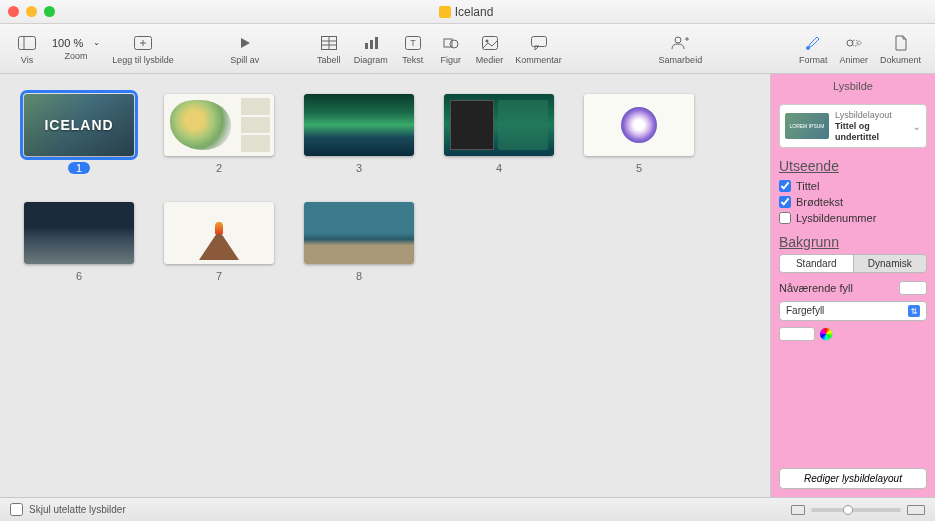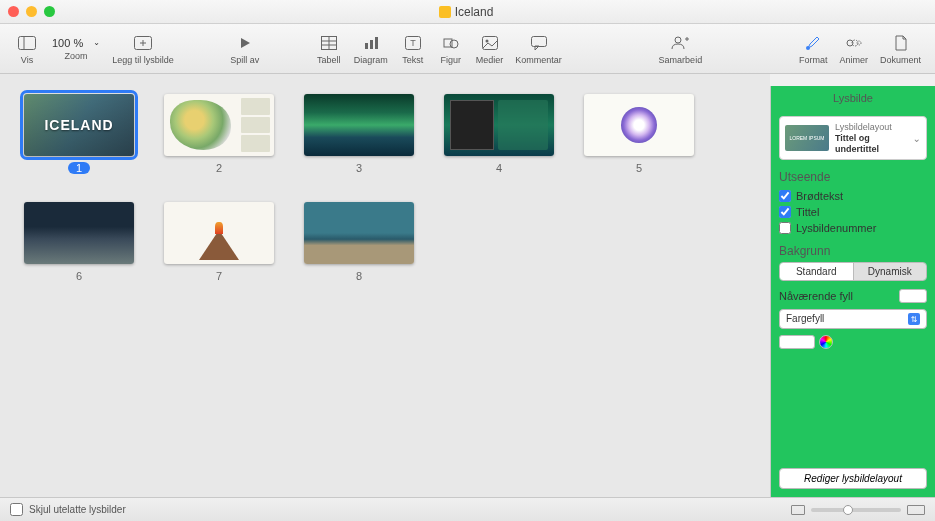--- a/index.html
+++ b/index.html
@@ -45,29 +45,29 @@
 .s4-r { flex:1; background:rgba(40,120,90,.6); border-radius:2px; }
 .s5 { background:#fafaf5; display:flex; align-items:center; justify-content:center; }
 .s5-c { width:36px; height:36px; border-radius:50%; background: radial-gradient(circle, #fff 20%, #d4b8f0 40%, #8a6ad4 60%, #5a4ab4 80%); position:relative; }
 .s6 { background: linear-gradient(to bottom, #1a2a3a 40%, #3a4a5a 60%, #6a7a7a 100%); }
 .s7 { background:#f8f6f0; display:flex; align-items:flex-end; justify-content:center; padding-bottom:4px; }
 .s7-v { width:0; height:0; border-left:20px solid transparent; border-right:20px solid transparent; border-bottom:30px solid #8a5a3a; position:relative; }
 .s7-v::after { content:""; position:absolute; top:-8px; left:-4px; width:8px; height:12px; background:linear-gradient(#f0a030,#e04020); border-radius:40% 40% 0 0; }
 .s8 { background: linear-gradient(to bottom, #3a7a8a 50%, #2a5a6a 60%, #a89878 70%); }
 
 
-.inspector { width: 165px; background: #22c55e; border-left: 1px solid #c8c8c8; display: flex; flex-direction: column; font-size: 11px; color: #333; margin-top: 12px; }
+.inspector { width: 165px; background: #f9a8d4; border-left: 1px solid #c8c8c8; display: flex; flex-direction: column; font-size: 11px; color: #333; }
 .insp-title { text-align: center; padding: 6px 0; font-size: 11px; color: #555; }
 .insp-body { flex: 1; padding: 6px 8px; overflow: auto; }
 .layout-row { background:#fff; border:1px solid #ccc; border-radius:4px; padding:5px; display:flex; align-items:center; gap:6px; margin-bottom:10px; }
 .layout-thumb { width:44px; height:26px; background:linear-gradient(120deg,#6b9b7a,#4a7a8a); border-radius:2px; display:flex; align-items:center; justify-content:center; color:#fff; font-size:5px; }
 .layout-txt { flex:1; font-size:9px; line-height:1.2; }
 .layout-txt .sub { color:#777; }
 .layout-chev { color:#888; font-size:10px; }
-.sect-label { font-size:12px; color:#555; margin:8px 0 4px; }
+.sect-label { font-size:14px; color:#555; margin:8px 0 4px;text-decoration:underline; }
 .chk { display:flex; align-items:center; gap:5px; font-size:11px; padding:2px 0; }
 .chk input { width:12px; height:12px; accent-color:#2f7bf6; }
 .seg { display:flex; border:1px solid #bbb; border-radius:4px; overflow:hidden; margin-top:2px; }
 .seg-btn { flex:1; text-align:center; font-size:10px; padding:3px 0; background:#fff; cursor:pointer; }
 .seg-btn.active { background:#fff; }
 .seg-btn:not(.active) { background:#e0e0e0; }
 .seg-btn + .seg-btn { border-left:1px solid #bbb; }
 .fill-row { display:flex; align-items:center; justify-content:space-between; margin-top:8px;gap:28px; }
 .swatch { width:28px; height:14px; background:#fff; border:1px solid #bbb; border-radius:3px; }
 .fill-sel { margin-top:6px; background:#fff; border:1px solid #bbb; border-radius:4px; padding:3px 6px; font-size:10px; display:flex; justify-content:space-between; }
@@ -308,25 +308,25 @@
         <div class="layout-txt">
           <div class="sub">Lysbildelayout</div>
           <div style="font-weight:600">Tittel og undertittel</div>
         </div>
         <div class="layout-chev">⌄</div>
       </div>
 
       <div class="sect-label">Utseende</div>
       <label class="chk">
         <input type="checkbox" checked="" style="">
-        <span>Brødtekst</span>
+        <span>Tittel</span>
       </label>
       <label class="chk">
         <input type="checkbox" checked="" style="">
-        <span>Tittel</span>
+        <span>Brødtekst</span>
       </label>
       <label class="chk">
         <input type="checkbox" style="">
         <span>Lysbildenummer</span>
       </label>
 
       <div class="sect-label">Bakgrunn</div>
       <div class="seg">
         <div class="seg-btn active">Standard</div>
         <div class="seg-btn">Dynamisk</div>

